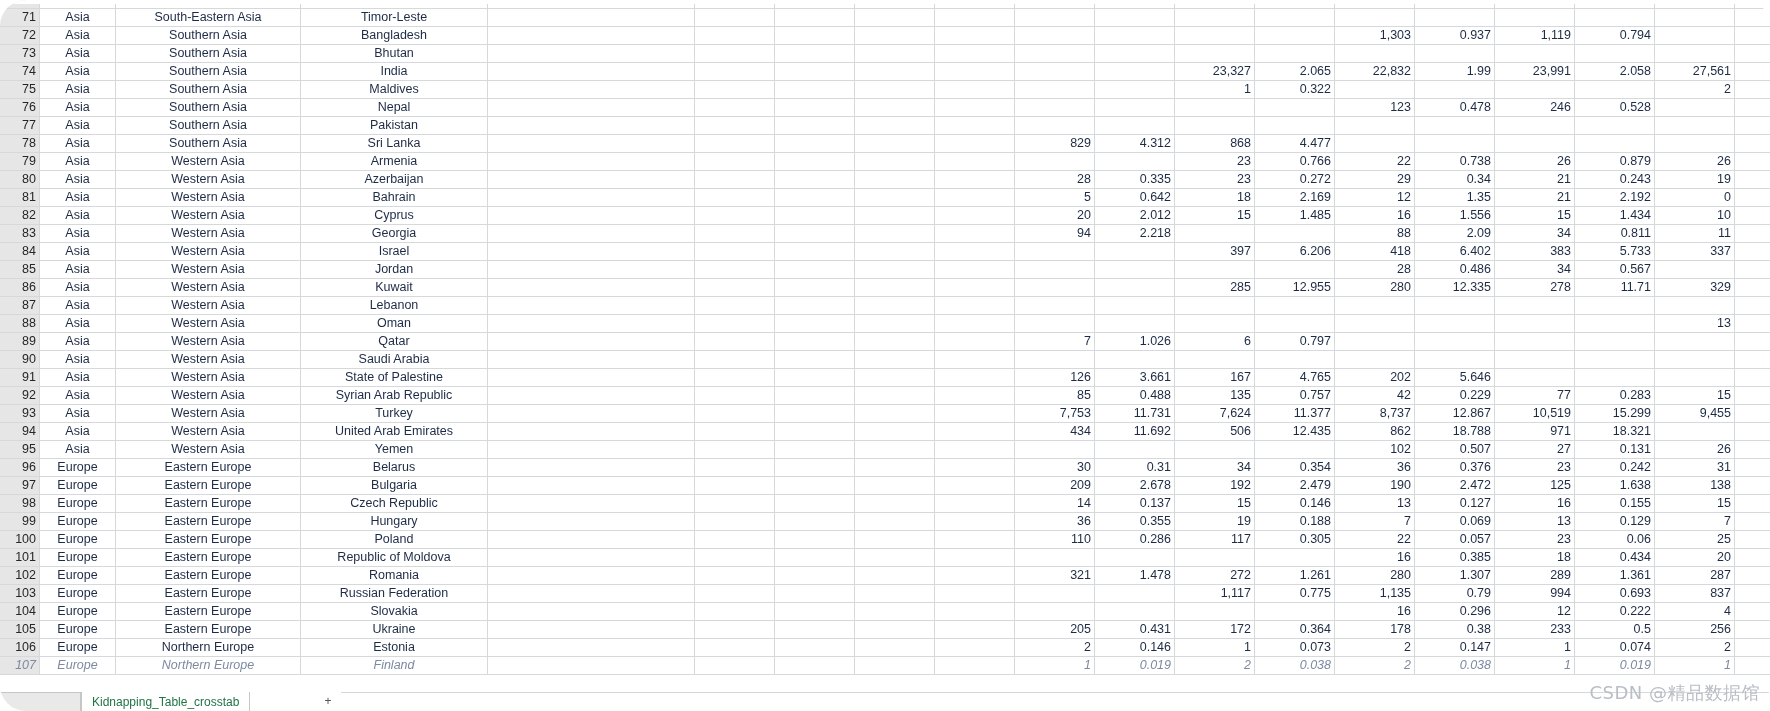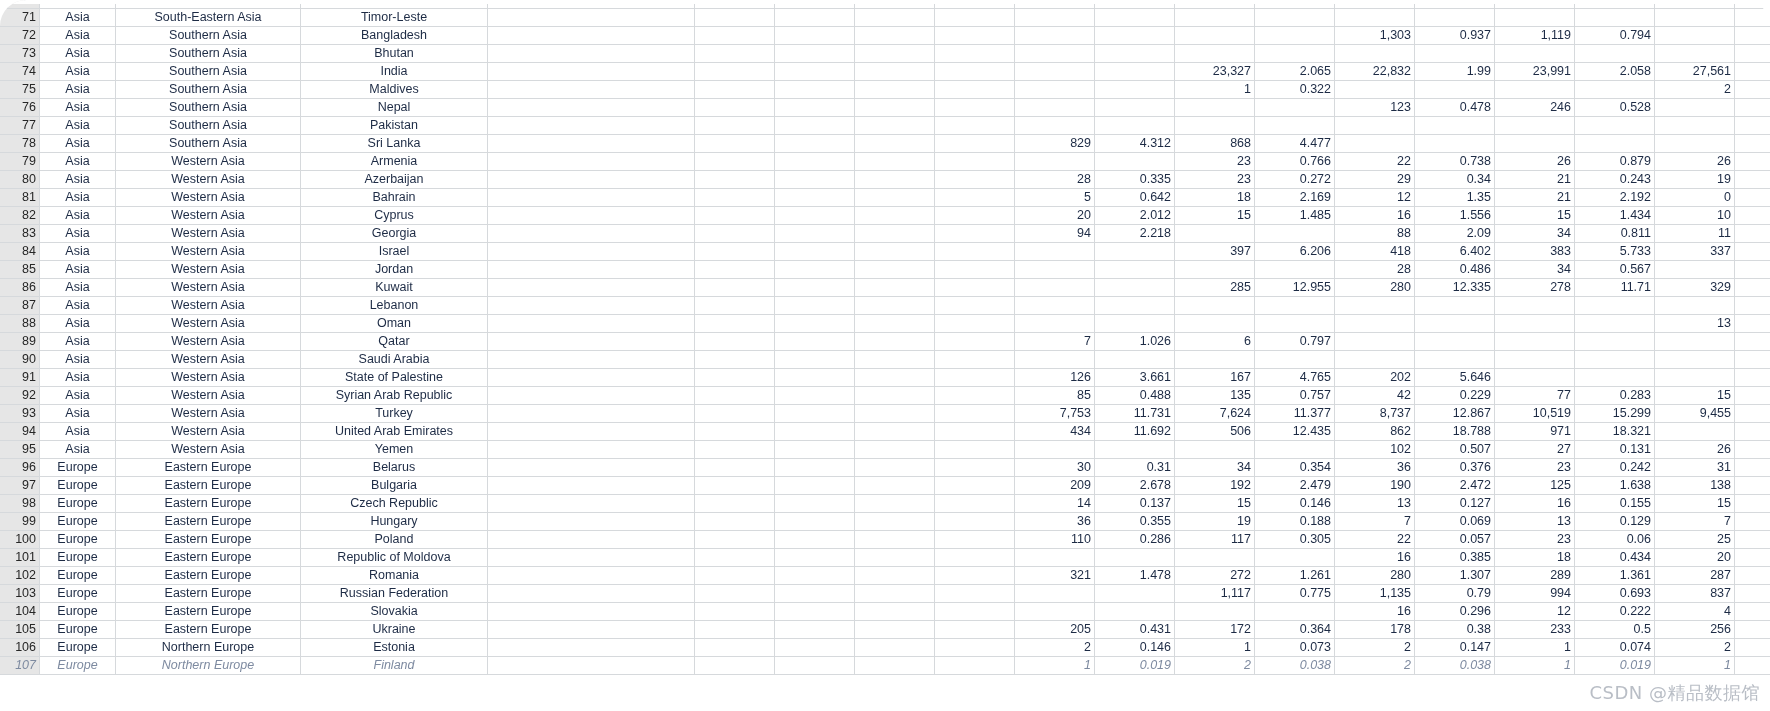--- a/index.html
+++ b/index.html
@@ -918,15 +918,21 @@
           <td class="num">1</td>
           <td class="num">0.019</td>
           <td class="num">1</td>
           <td class="num">0.018</td>
         </tr>
       </tbody>
   </table>
 
   <div id="clipTopMask"></div>
 
+  <div id="tabstrip">
+    <div id="tabLeftBox"></div>
+    <div id="sheetTab">Kidnapping_Table_crosstab</div>
+    <div id="addSheet">+</div>
+    <div id="tabRightFill"></div>
+  </div>
 
   <div id="watermark">CSDN @精品数据馆</div>
 </div>
 
 </body></html>

